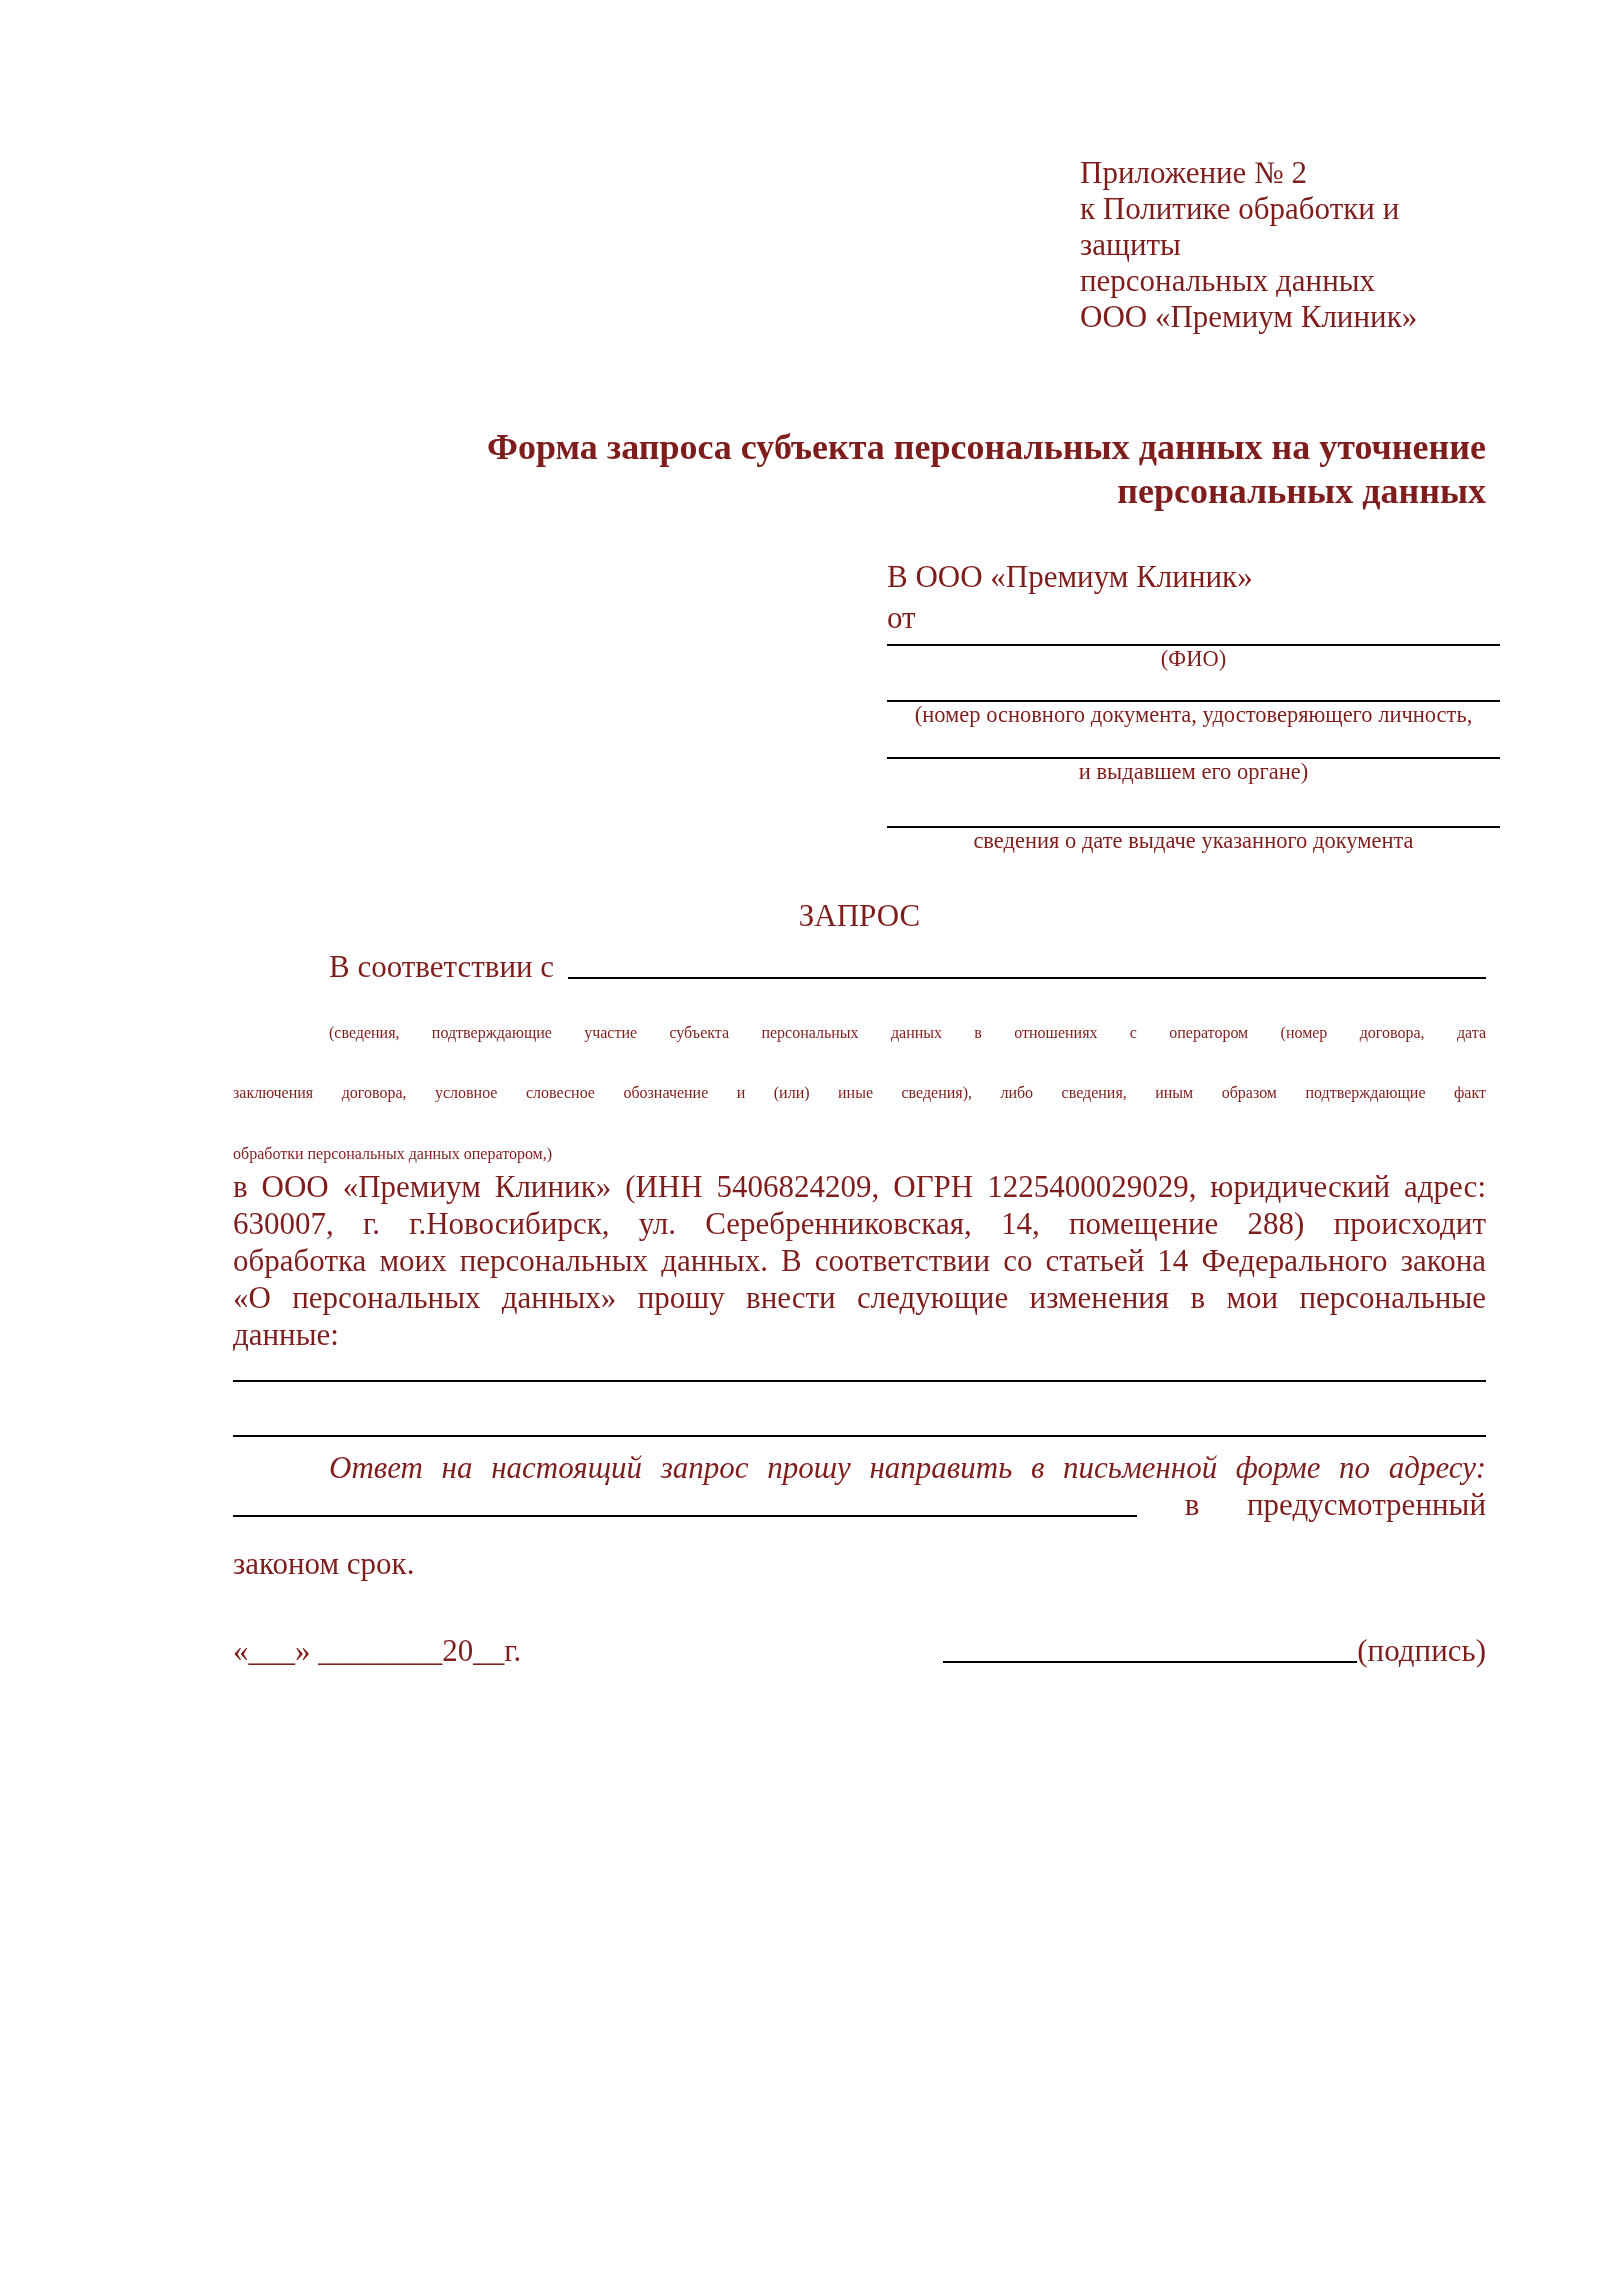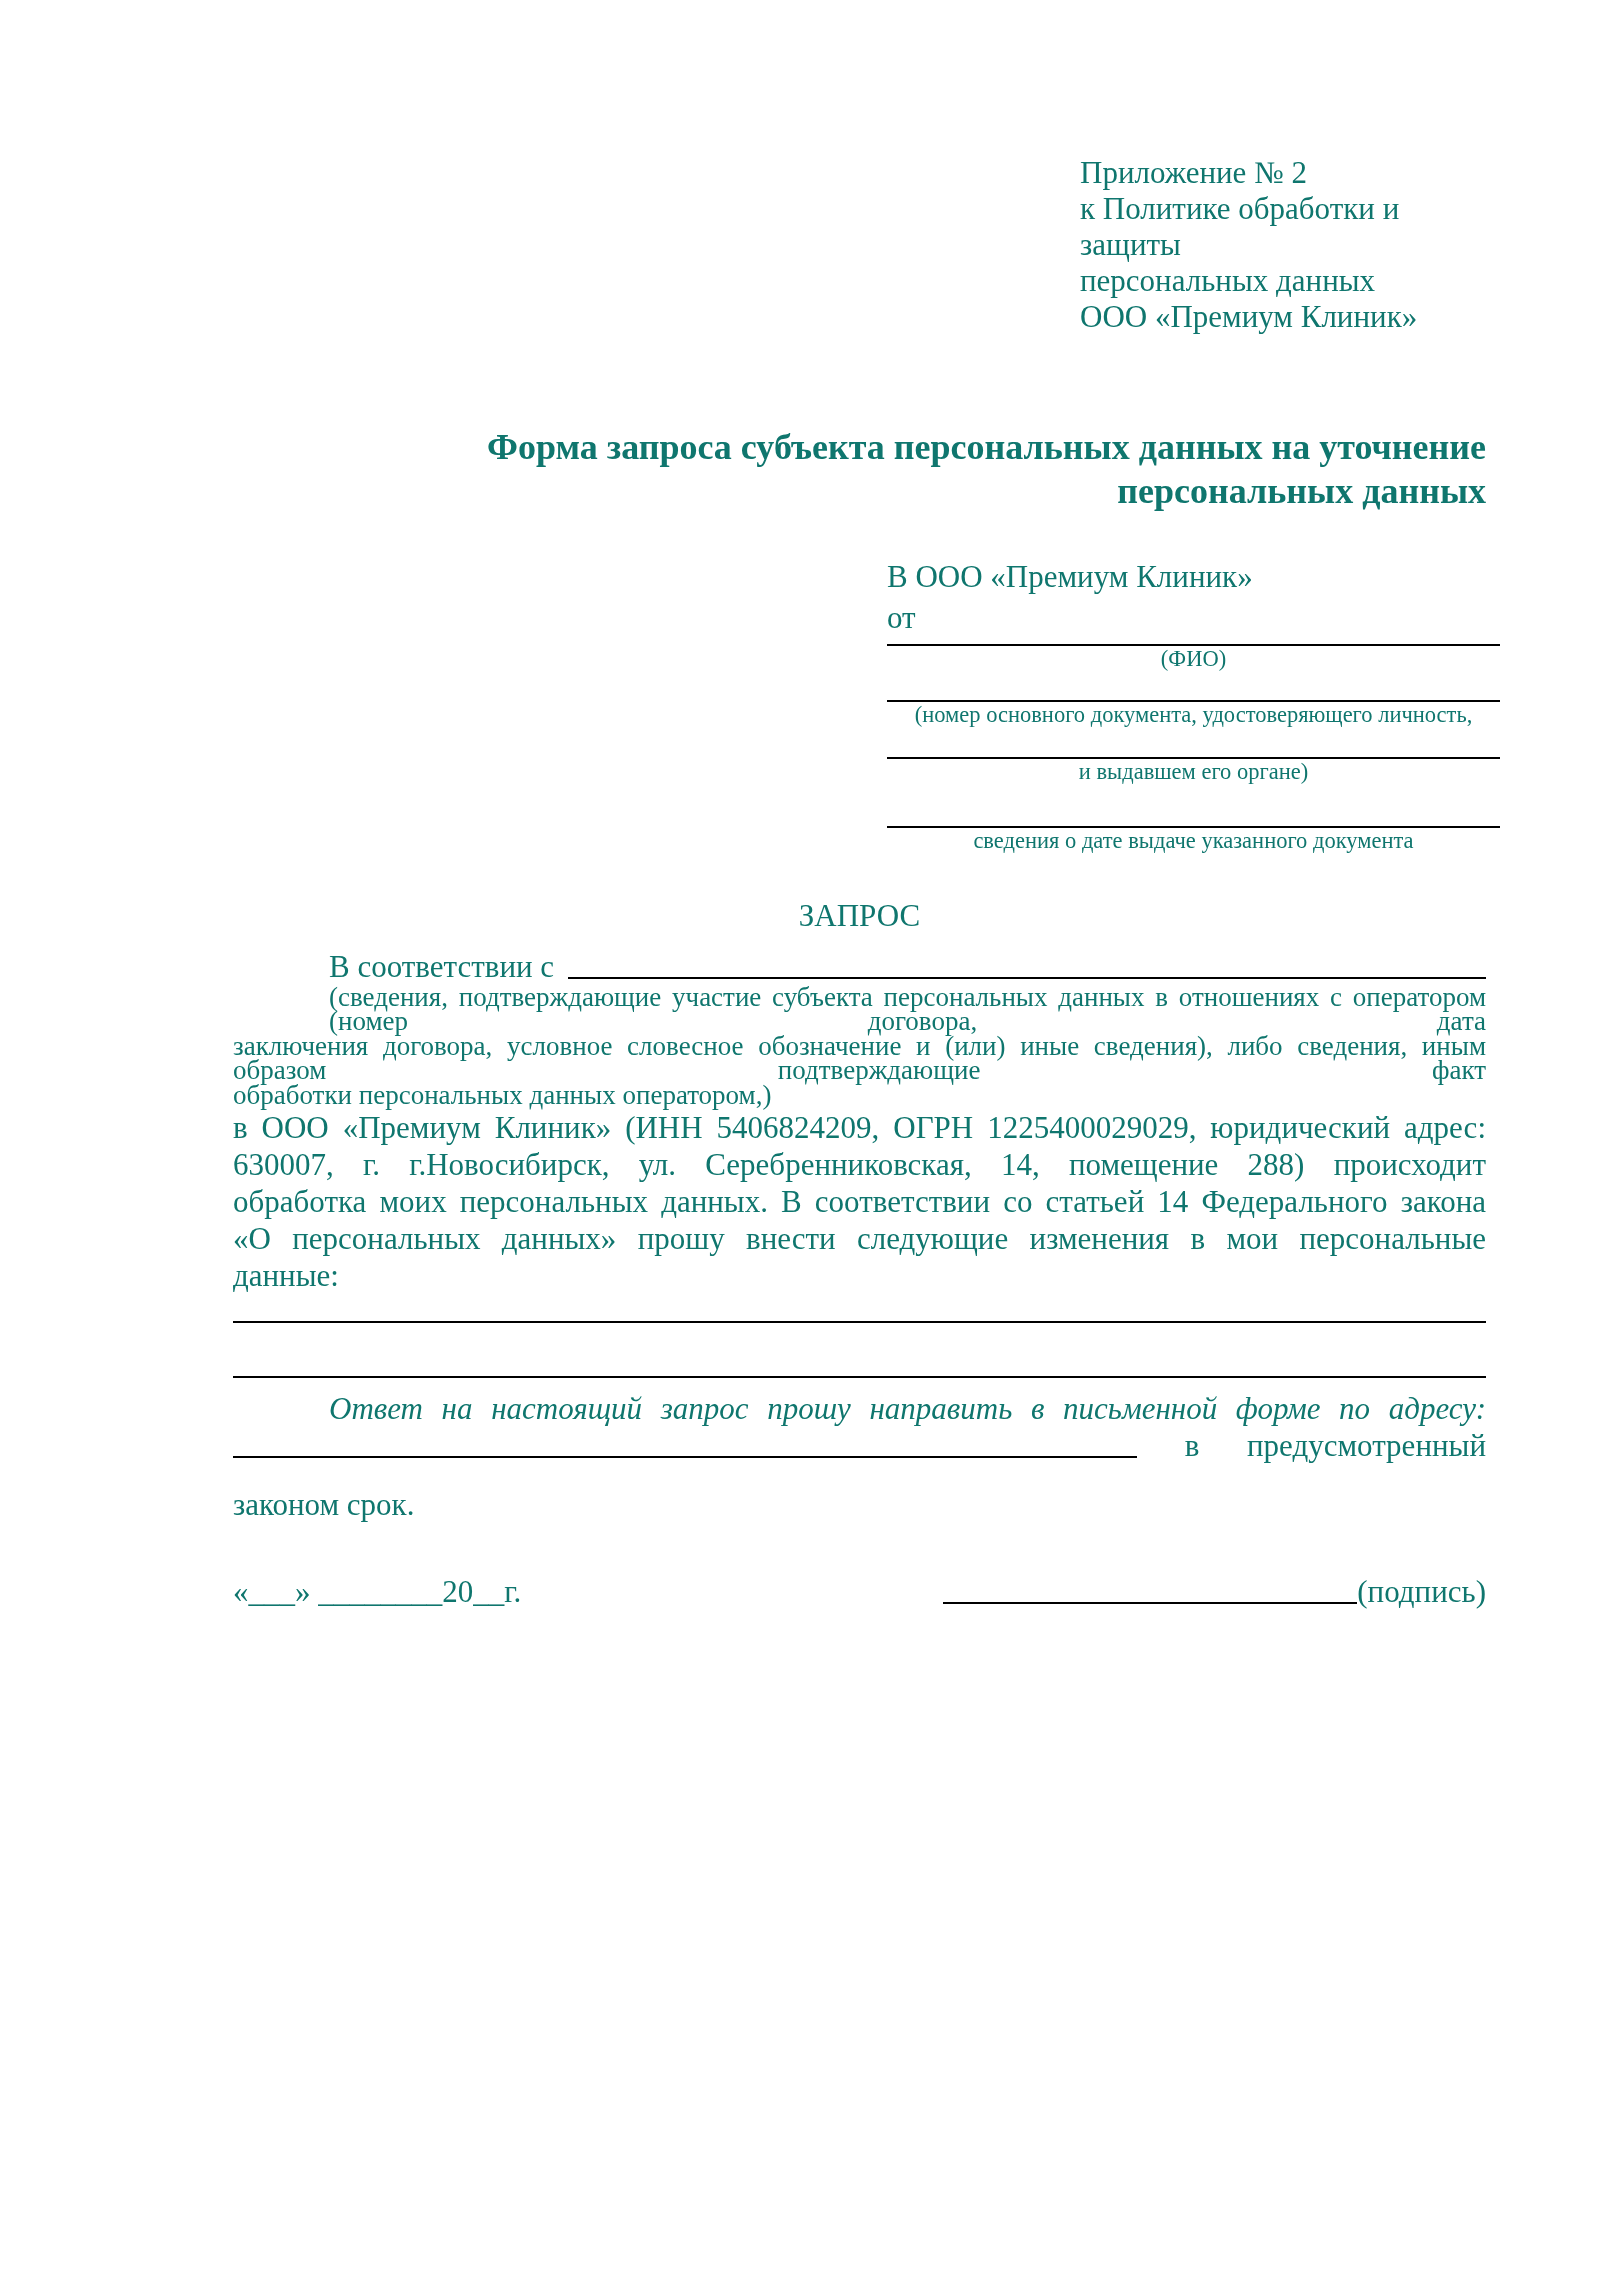--- a/index.html
+++ b/index.html
@@ -1,21 +1,21 @@
 <!DOCTYPE html>
 <html><head>
 <meta charset="utf-8">
 <style>
   html,body{margin:0;padding:0;background:#888;}
   .page{
     position:relative;
     width:1621px;height:2294px;
     margin:0 auto;
     background:#ffffff;
-    color:#0f766e;
+    color:#7f1d1d;
     font-family:"Liberation Serif","DejaVu Serif",serif;
     font-size:31px;
     overflow:hidden;
   }
   .content{
     position:absolute;
     left:233px;top:0;
     width:1253px;
   }
   
@@ -60,24 +60,25 @@
     line-height:37px;
     padding-left:96px;
   }
   .intro-fill{
     flex:1;
     border-bottom:2.9px solid #000;
     margin:0 0 5.9px 13.7px;
   }
   
   .note-line{
-    font-size:27px;
+    font-size:16px;
     line-height:24.5px;
     text-align:justify;
     text-align-last:justify;
+    margin-top:36px;
   }
   .note-line.first{padding-left:96px;}
   .note-line.last{text-align-last:left;}
   
   .body-par{margin-top:2px;}
   .body-line{
     line-height:37px;
     text-align:justify;
     text-align-last:justify;
   }

